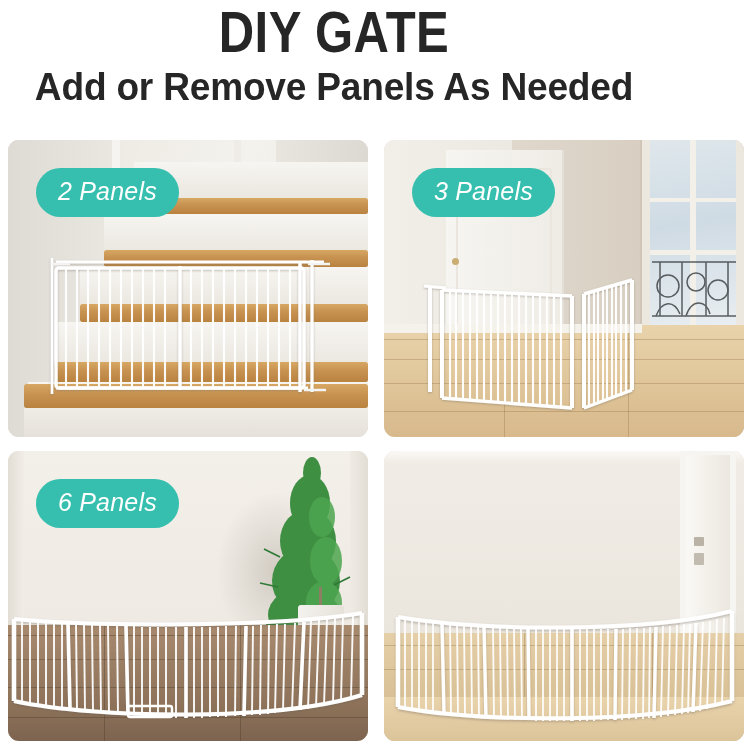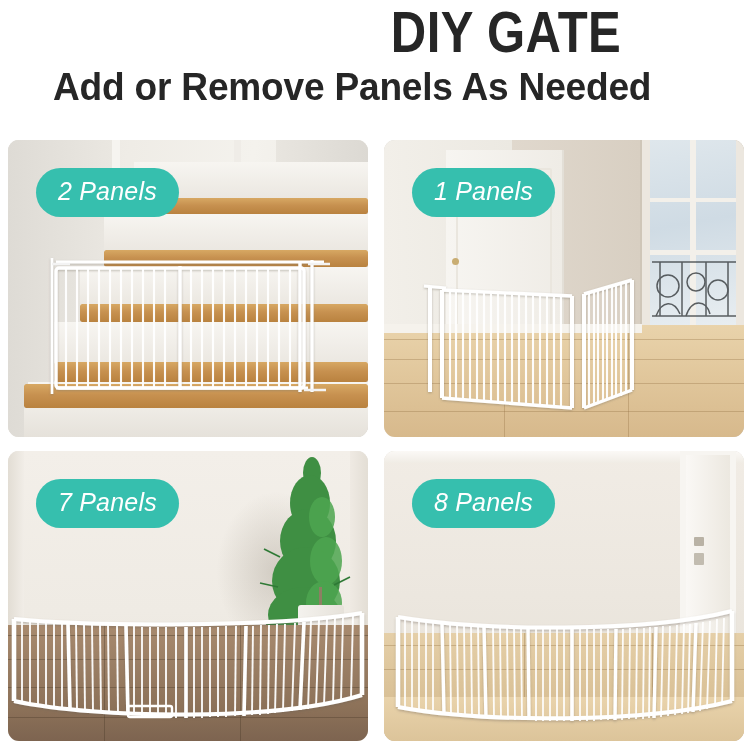--- a/index.html
+++ b/index.html
@@ -5,21 +5,21 @@
   * { box-sizing: border-box; margin: 0; padding: 0; }
   html, body {
     width: 752px; height: 747px;
     background: #ffffff;
     font-family: "Liberation Sans", sans-serif;
     overflow: hidden;
   }
   .page { position: relative; width: 752px; height: 747px; background: #fff; }
 
   
-  .header { width: 668px; padding-top: 2px; text-align: right; }
+  .header { width: 668px; padding-top: 2px; text-align: center; }
   .title {
     font-size: 57px; line-height: 60px; font-weight: 700;
     color: #262626; letter-spacing: 0.5px;
     transform: scaleX(0.86); transform-origin: center top;
     font-family: "Liberation Sans", sans-serif;
   }
   .subtitle {
     font-size: 39px; line-height: 46px; font-weight: 700;
     color: #262626; letter-spacing: -0.2px; margin-top: 2px;
     transform: scaleX(0.95); transform-origin: center top;
@@ -292,21 +292,21 @@
               <line x1="163" y1="155" x2="163" y2="265"></line>
             <line x1="177" y1="155" x2="177" y2="266"></line>
           </g>
           <defs>
               <filter id="sh2" x="-10%" y="-10%" width="130%" height="130%">
             <feDropShadow dx="0" dy="1" stdDeviation="1.1" flood-color="#6e685c" flood-opacity="0.42"></feDropShadow>
           </filter>
             </defs>
         </svg>
       </div>
-      <div class="badge">1 Panels</div>
+      <div class="badge">3 Panels</div>
     </div>
 
     <div class="card">
       <div class="scene">
         <div class="c3-wall"></div>
         <div class="c3-shadow"></div>
         <div class="c3-edgeL"></div>
         <div class="c3-edgeR"></div>
 
         <svg style="position:absolute; right:10px; top:6px; width:108px; height:190px;" viewBox="0 0 108 190">
@@ -392,21 +392,21 @@
               <line x1="345" y1="164" x2="343" y2="247"></line>
           </g>
           <rect x="120" y="255" width="44" height="11" rx="2" fill="none" stroke="#ffffff" stroke-width="2.4"></rect>
           <defs>
               <filter id="sh3" x="-10%" y="-10%" width="130%" height="130%">
             <feDropShadow dx="0" dy="1.5" stdDeviation="1.2" flood-color="#6b6055" flood-opacity="0.4"></feDropShadow>
           </filter>
             </defs>
         </svg>
       </div>
-      <div class="badge">7 Panels</div>
+      <div class="badge">6 Panels</div>
     </div>
 
     <div class="card">
       <div class="scene">
         <div class="c4-wall"></div>
         <div class="c4-ceil"></div>
         <div class="c4-doorframe"></div>
         <div class="c4-door"></div>
         <div class="c4-handle"></div>
         <div class="c4-handle2"></div>
@@ -475,17 +475,16 @@
             <line x1="333" y1="168" x2="331" y2="256"></line>
               <line x1="340" y1="167" x2="338" y2="254"></line>
           </g>
           <defs>
               <filter id="sh4" x="-10%" y="-10%" width="130%" height="130%">
             <feDropShadow dx="0" dy="1.5" stdDeviation="1.2" flood-color="#6b6055" flood-opacity="0.38"></feDropShadow>
           </filter>
             </defs>
         </svg>
       </div>
-      <div class="badge">8 Panels</div>
     </div>
 
   </div>
 </div>
 
 </body></html>

